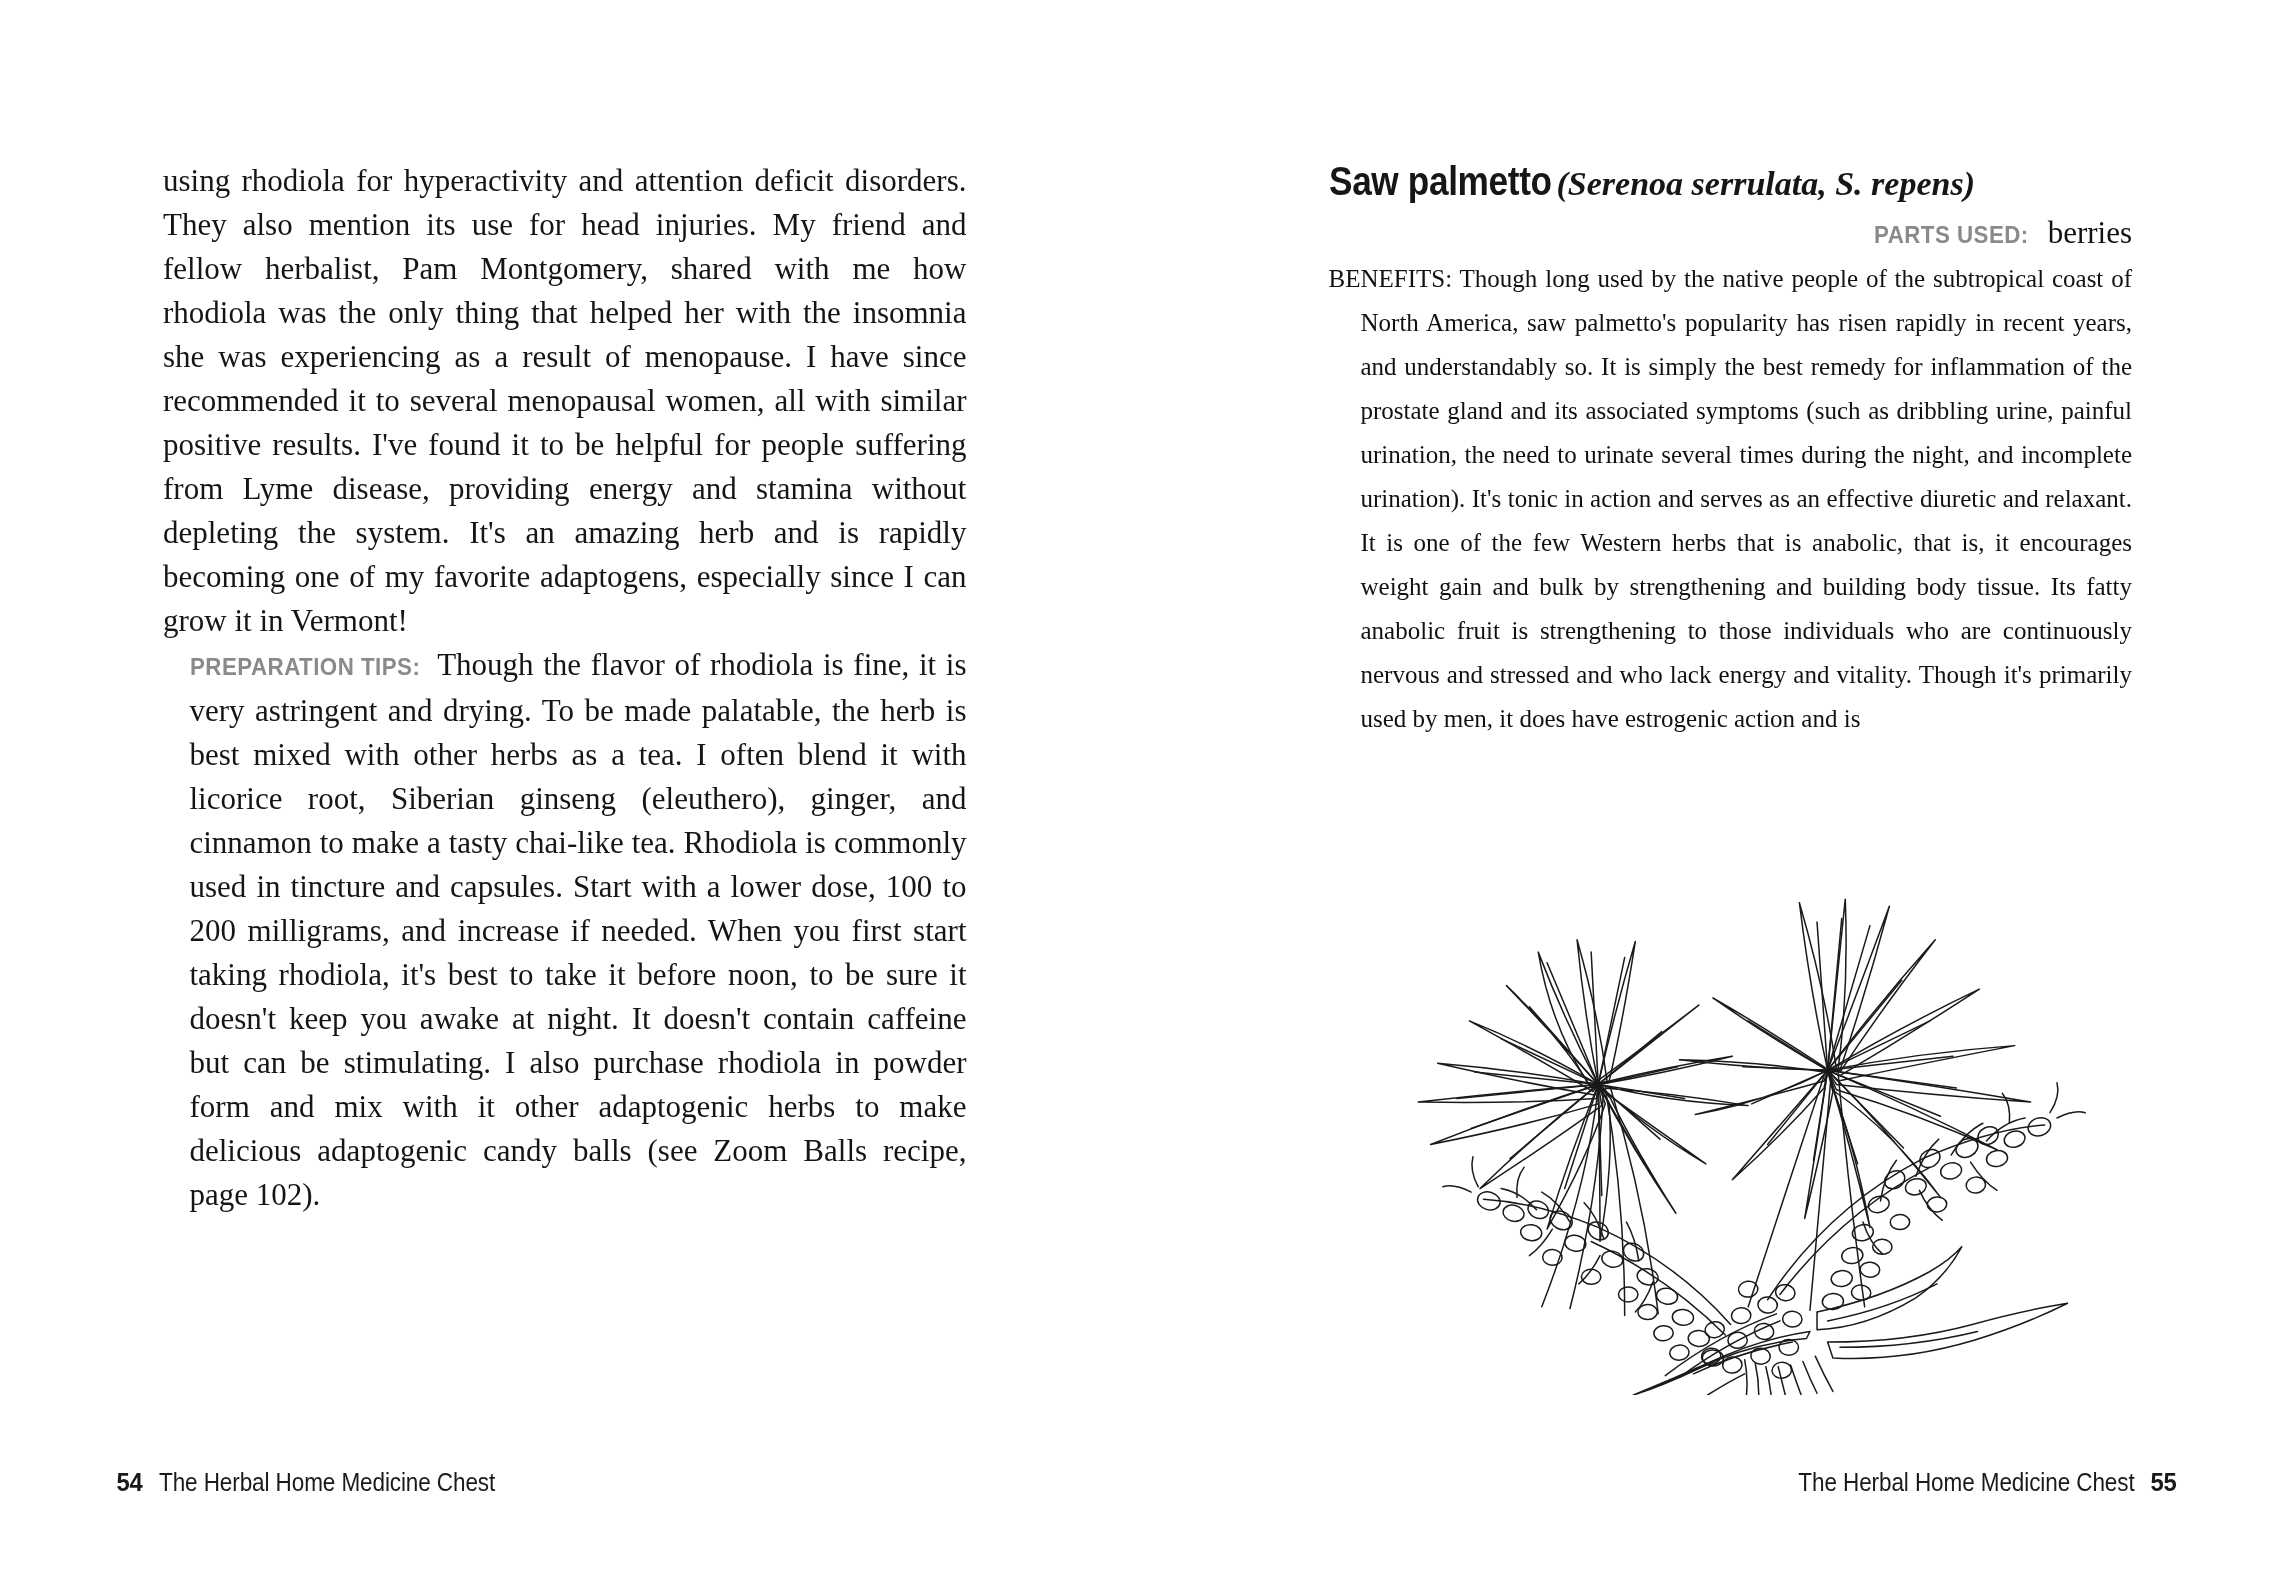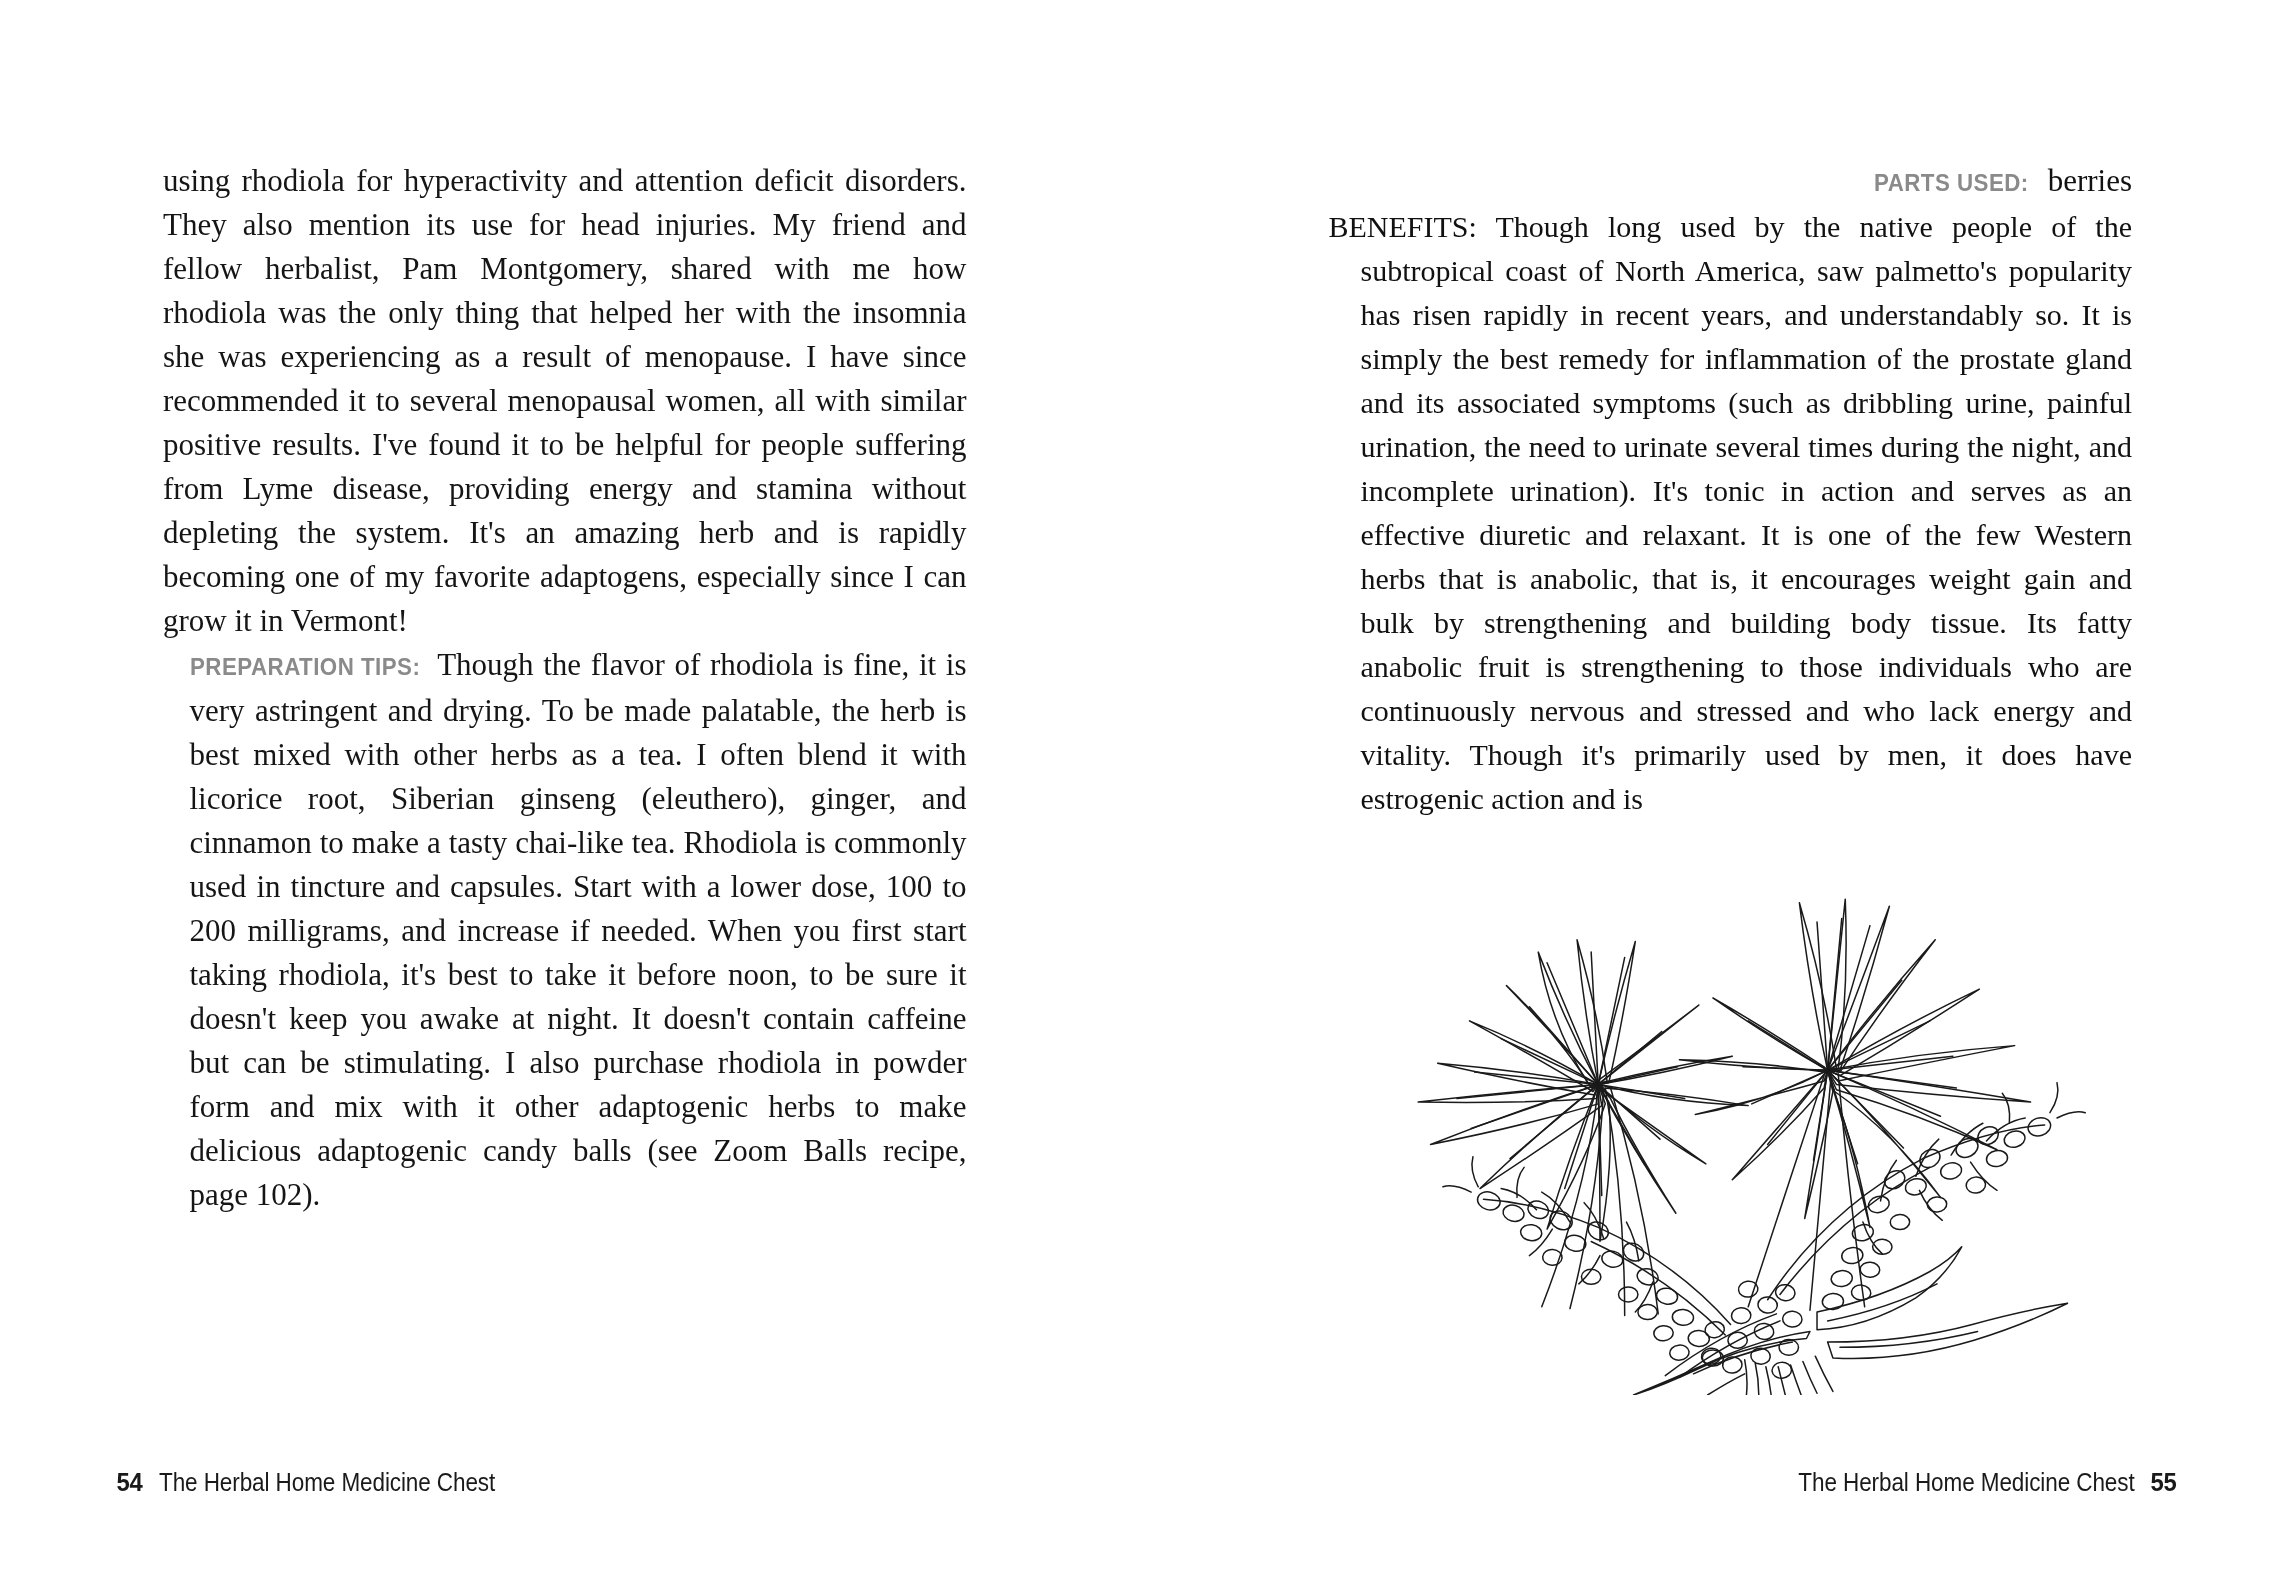--- a/index.html
+++ b/index.html
@@ -103,21 +103,21 @@
     display: inline-block;
     transform: scaleX(0.93);
     transform-origin: left center;
   }
   .meta-line {
     font-size: 31px;
     line-height: 44px;
     text-align: right;
   }
   .benefits-block {
-    font-size: 30px;
+    font-size: 25px;
     line-height: 44px;
     text-align: justify;
     padding-left: 32px;
     text-indent: -32px;
     margin-top: 0;
   }
   .benefits-block .inner { text-indent: 0; }
 
   
   .figure {
@@ -174,20 +174,21 @@
     </div>
 
     <div class="footer footer-left">
       <span class="folio">54</span>
       <span class="runhead">The Herbal Home Medicine Chest</span>
     </div>
   </div>
 
   <div class="page page-right">
 
+    <h2 class="herb-head"><span class="herb-name">Saw palmetto</span><span class="herb-latin">(Serenoa serrulata, S. repens)</span></h2>
 
     <div class="herb-meta">
       <div class="meta-line"><span class="lbl">PARTS USED:</span> <span>berries</span></div>
     </div>
 
     <p class="benefits-block"><span class="lbl">BENEFITS:</span> <span class="inner">Though long used by the native people of the subtropical coast of North America, saw palmetto's popularity has risen rapidly in recent years, and understandably so. It is simply the best remedy for inflammation of the prostate gland and its associated symptoms (such as dribbling urine, painful urination, the need to urinate several times during the night, and incomplete urination). It's tonic in action and serves as an effective diuretic and relaxant. It is one of the few Western herbs that is anabolic, that is, it encourages weight gain and bulk by strengthening and building body tissue. Its fatty anabolic fruit is strengthening to those individuals who are continuously nervous and stressed and who lack energy and vitality. Though it's primarily used by men, it does have estrogenic action and is</span></p>
 
     <div class="figure">
       <svg viewBox="0 0 1020 620" xmlns="http://www.w3.org/2000/svg" fill="none" stroke="#1a1a1a" stroke-width="1.7" stroke-linecap="round" stroke-linejoin="round">
 

